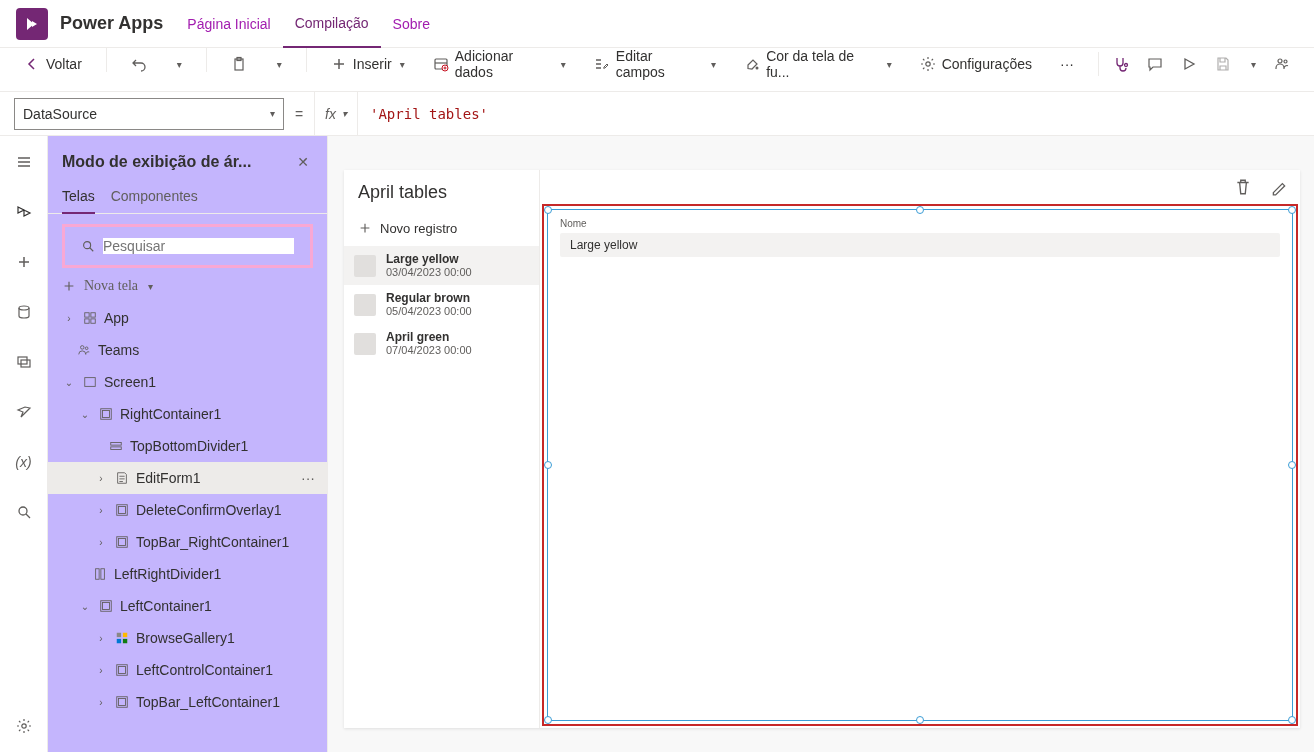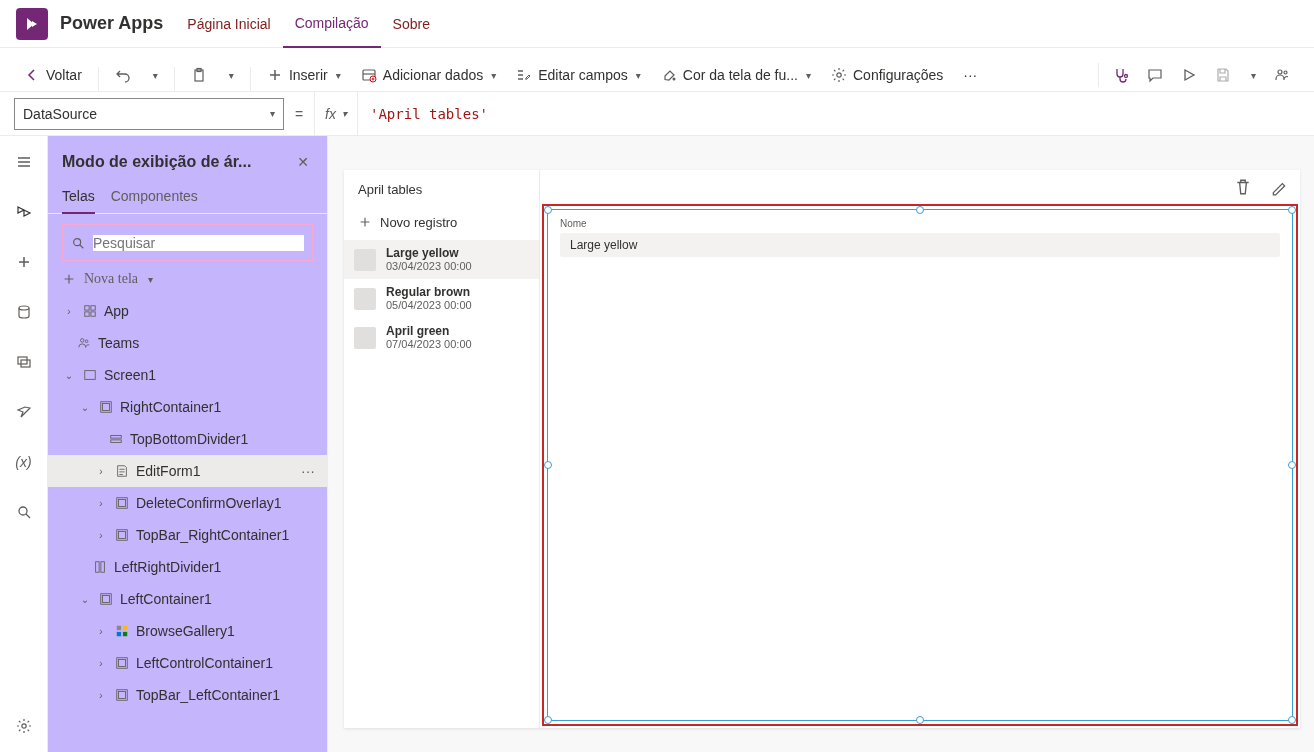--- a/index.html
+++ b/index.html
@@ -1,23 +1,23 @@
 <!DOCTYPE html>
 <html><head>
 <meta charset="utf-8">
 <style>
   * { box-sizing: border-box; margin: 0; padding: 0; }
   html, body { width: 1314px; height: 752px; font-family: "Segoe UI", Arial, sans-serif; font-size: 14px; color: #323130; background: #fff; overflow: hidden; }
   .top-nav { height: 48px; display: flex; align-items: center; padding: 0 16px; border-bottom: 1px solid #edebe9; }
   .logo-box { width: 32px; height: 32px; background: #742774; border-radius: 4px; display: flex; align-items: center; justify-content: center; color: #fff; }
   .logo-box svg { width: 16px; height: 16px; fill: #fff; }
   .app-name { font-weight: 700; font-size: 18px; margin-left: 12px; margin-right: 12px; }
-  .top-tab { padding: 0 12px; height: 48px; display: flex; align-items: center; color: #7f1d1d; cursor: pointer; font-size: 14px; }
+  .top-tab { padding: 0 12px; height: 48px; display: flex; align-items: center; color: #a21caf; cursor: pointer; font-size: 14px; }
   .top-tab.active { color: #742774; border-bottom: 2px solid #742774; margin-bottom: -1px; }
-  .cmd-bar { height: 44px; display: flex; align-items: flex-end; padding: 0 16px; border-bottom: 1px solid #edebe9; gap: 4px; }
+  .cmd-bar { height: 44px; display: flex; align-items: flex-start; padding: 0 16px; border-bottom: 1px solid #edebe9; gap: 12px; }
   .cmd-btn { display: inline-flex; align-items: center; height: 32px; padding: 0 8px; gap: 6px; cursor: pointer; color: #323130; border-radius: 2px; }
   .vsep { width: 1px; height: 24px; background: #edebe9; margin: 0 4px; }
   .chev { font-size: 10px; color: #605e5c; margin-left: 2px; }
   .icon { display: inline-flex; width: 16px; height: 16px; align-items: center; justify-content: center; }
   .cmd-right { margin-left: auto; display: flex; align-items: center; gap: 2px; }
   .formula-row { height: 44px; display: flex; align-items: center; border-bottom: 1px solid #edebe9; }
   .prop-dd { width: 270px; height: 32px; margin-left: 14px; border: 1px solid #8a8886; display: flex; align-items: center; padding: 0 8px; justify-content: space-between; cursor: pointer; background: #fff; }
   .eq-sign { width: 30px; text-align: center; color: #605e5c; }
   .fx-box { width: 44px; height: 44px; border-left: 1px solid #edebe9; border-right: 1px solid #edebe9; display: flex; align-items: center; justify-content: center; font-style: italic; color: #605e5c; gap: 4px; }
   .formula-input { flex: 1; padding: 0 12px; font-family: Consolas, monospace; color: #a31515; font-size: 14px; }
@@ -26,34 +26,34 @@
   .rail-btn { width: 32px; height: 32px; display: flex; align-items: center; justify-content: center; cursor: pointer; color: #605e5c; }
   .rail-bottom { margin-top: auto; margin-bottom: 10px; }
   .tree-panel { width: 280px; border-right: 1px solid #edebe9; display: flex; flex-direction: column; background: #c4b5fd; justify-content: flex-end; }
   .tree-head { display: flex; align-items: center; justify-content: space-between; padding: 14px 14px 6px 14px; }
   .tree-title { font-weight: 600; font-size: 16px; white-space: nowrap; overflow: hidden; text-overflow: ellipsis; }
   .close-x { cursor: pointer; color: #605e5c; padding: 4px; }
   .tree-tabs { display: flex; padding: 0 14px; border-bottom: 1px solid #edebe9; gap: 16px; }
   .tree-tab { padding: 8px 0; cursor: pointer; color: #605e5c; }
   .tree-tab.active { color: #323130; border-bottom: 2px solid #742774; margin-bottom: -1px; }
   .search-row { padding: 10px 14px; }
-  .search-box { border: 1px solid #f9a8d4; height: 37px; display: flex; align-items: center; padding: 0 8px; gap: 8px; }
+  .search-box { border: 3px solid #f9a8d4; height: 44px; display: flex; align-items: center; padding: 0 16px; gap: 8px; }
   .search-box input { border: none; outline: none; flex: 1; font-size: 14px; color: #605e5c; }
   .newscreen { padding: 0 14px 8px 14px; display: flex; align-items: center; gap: 8px; color: #605e5c; cursor: pointer; font-size: 14px; font-family: Liberation Serif, serif; }
   .tree-list { flex: 1; overflow: auto; padding-bottom: 8px; }
   .tnode { display: flex; align-items: center; height: 32px; padding-right: 8px; cursor: pointer; gap: 6px; }
   .tnode.sel { background: #edebe9; }
   .tlabel { font-size: 14px; white-space: nowrap; overflow: hidden; text-overflow: ellipsis; flex: 1; }
   .texp { width: 14px; height: 14px; display: flex; align-items: center; justify-content: center; font-size: 10px; color: #605e5c; }
   .ticon { width: 16px; height: 16px; display: flex; align-items: center; justify-content: center; color: #605e5c; flex-shrink: 0; }
   .tmore { color: #605e5c; font-size: 14px; padding: 0 4px; }
   .canvas-area { flex: 1; background: #f8f8f8; position: relative; overflow: hidden; }
   .canvas { position: absolute; left: 16px; top: 34px; right: 14px; bottom: 24px; background: #fff; box-shadow: 0 1px 3px rgba(0,0,0,.1); display: flex; }
   .left-col { width: 196px; border-right: 1px solid #edebe9; display: flex; flex-direction: column; }
-  .ltitle { padding: 12px 14px; font-size: 13px; color: #323130; }
+  .ltitle { padding: 12px 14px; font-size: 18px; color: #323130; }
   .lnew { display: flex; align-items: flex-start; gap: 8px; padding: 6px 14px 10px 14px; font-size: 13px; cursor: pointer; color: #323130; }
   .lrow { display: flex; align-items: center; gap: 10px; padding: 6px 10px; cursor: pointer; }
   .lrow.sel { background: #f3f2f1; }
   .lthumb { width: 22px; height: 22px; background: #e1dfdd; border-radius: 2px; flex-shrink: 0; }
   .lname { font-size: 12px; font-weight: 600; line-height: 14px; }
   .ldate { font-size: 11px; color: #605e5c; line-height: 13px; }
   .right-col { flex: 1; position: relative; }
   .rtop { position: absolute; top: 0; left: 0; right: 0; height: 34px; display: flex; align-items: center; justify-content: flex-end; padding: 0 12px; gap: 18px; }
   .rtop .ic { cursor: pointer; color: #605e5c; }
   .sel-box { position: absolute; left: 2px; top: 34px; right: 2px; bottom: 2px; border: 2px solid #c62828; pointer-events: none; }

